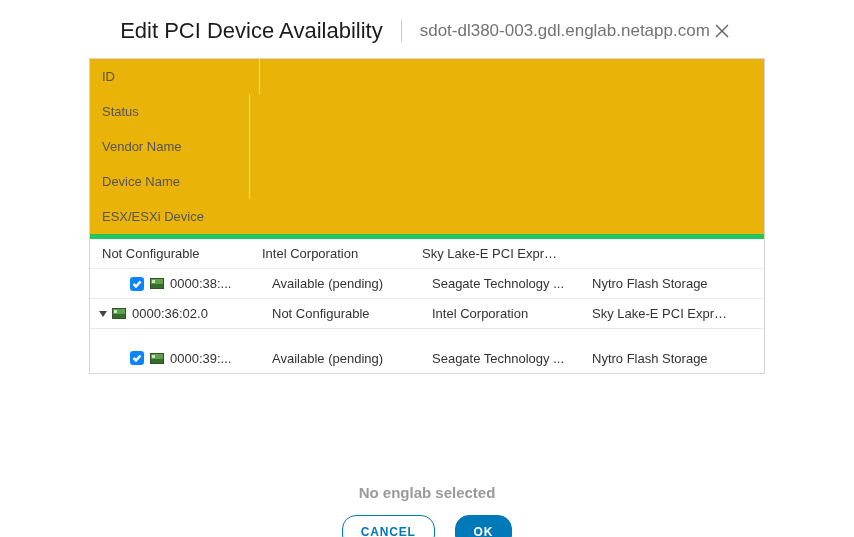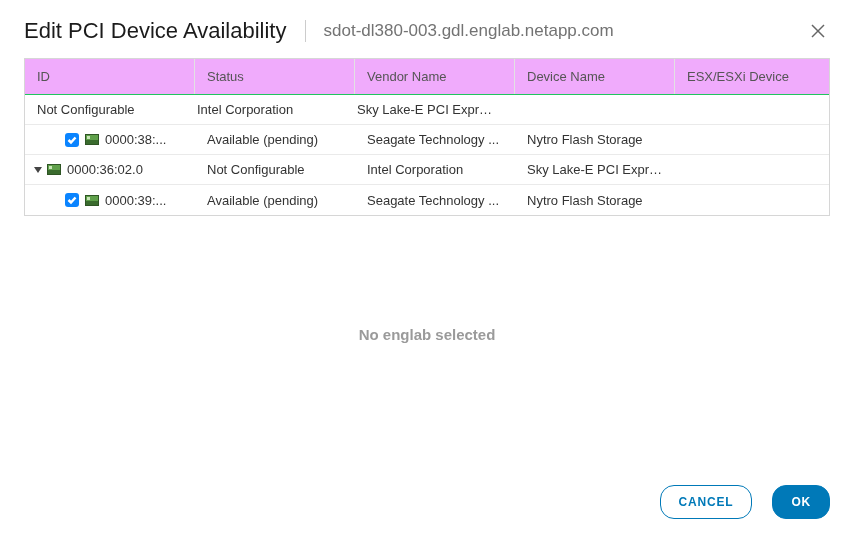--- a/index.html
+++ b/index.html
@@ -9,20 +9,21 @@
       width: 854px;
       height: 537px;
       position: relative;
       color: #333;
     }
     .dialog {
       width: 100%;
       height: 100%;
       display: flex;
       flex-direction: column;
+      align-items: center;
     }
     .header {
       display: flex;
       align-items: center;
       padding: 18px 24px 14px 24px;
     }
     .title {
       font-size: 22px;
       font-weight: 400;
       color: #1b1b1b;
@@ -54,40 +55,41 @@
       display: flex;
       flex-direction: column;
     }
     .table {
       border: 1px solid #d6d6d6;
       width: 100%;
       font-size: 13px;
     }
     .thead {
       display: flex;
-      background: #f0abfc;
-      border-bottom: 1px solid #22c55e;
+      background: #eab308;
+      border-bottom: 5px solid #22c55e;
+      flex-direction: column;
     }
     .th {
       padding: 10px 12px;
       color: #555;
       font-weight: 400;
       border-right: 1px solid #e2e2e2;
       white-space: nowrap;
       overflow: hidden;
       text-overflow: ellipsis;
     }
     .th:last-child { border-right: none; }
     .tbody .tr {
       display: flex;
       border-bottom: 1px solid #eaeaea;
       align-items: center;
       height: 30px;
     }
-    .tbody .tr:last-child { border-bottom: none; }
+    .tbody .tr:last-child { border-bottom: none; margin-top: 14px; }
     .td {
       padding: 6px 12px;
       color: #333;
       white-space: nowrap;
       overflow: hidden;
       text-overflow: ellipsis;
     }
     .col-id { width: 170px; display: flex; align-items: center; }
     .col-status { width: 160px; }
     .col-vendor { width: 160px; }

